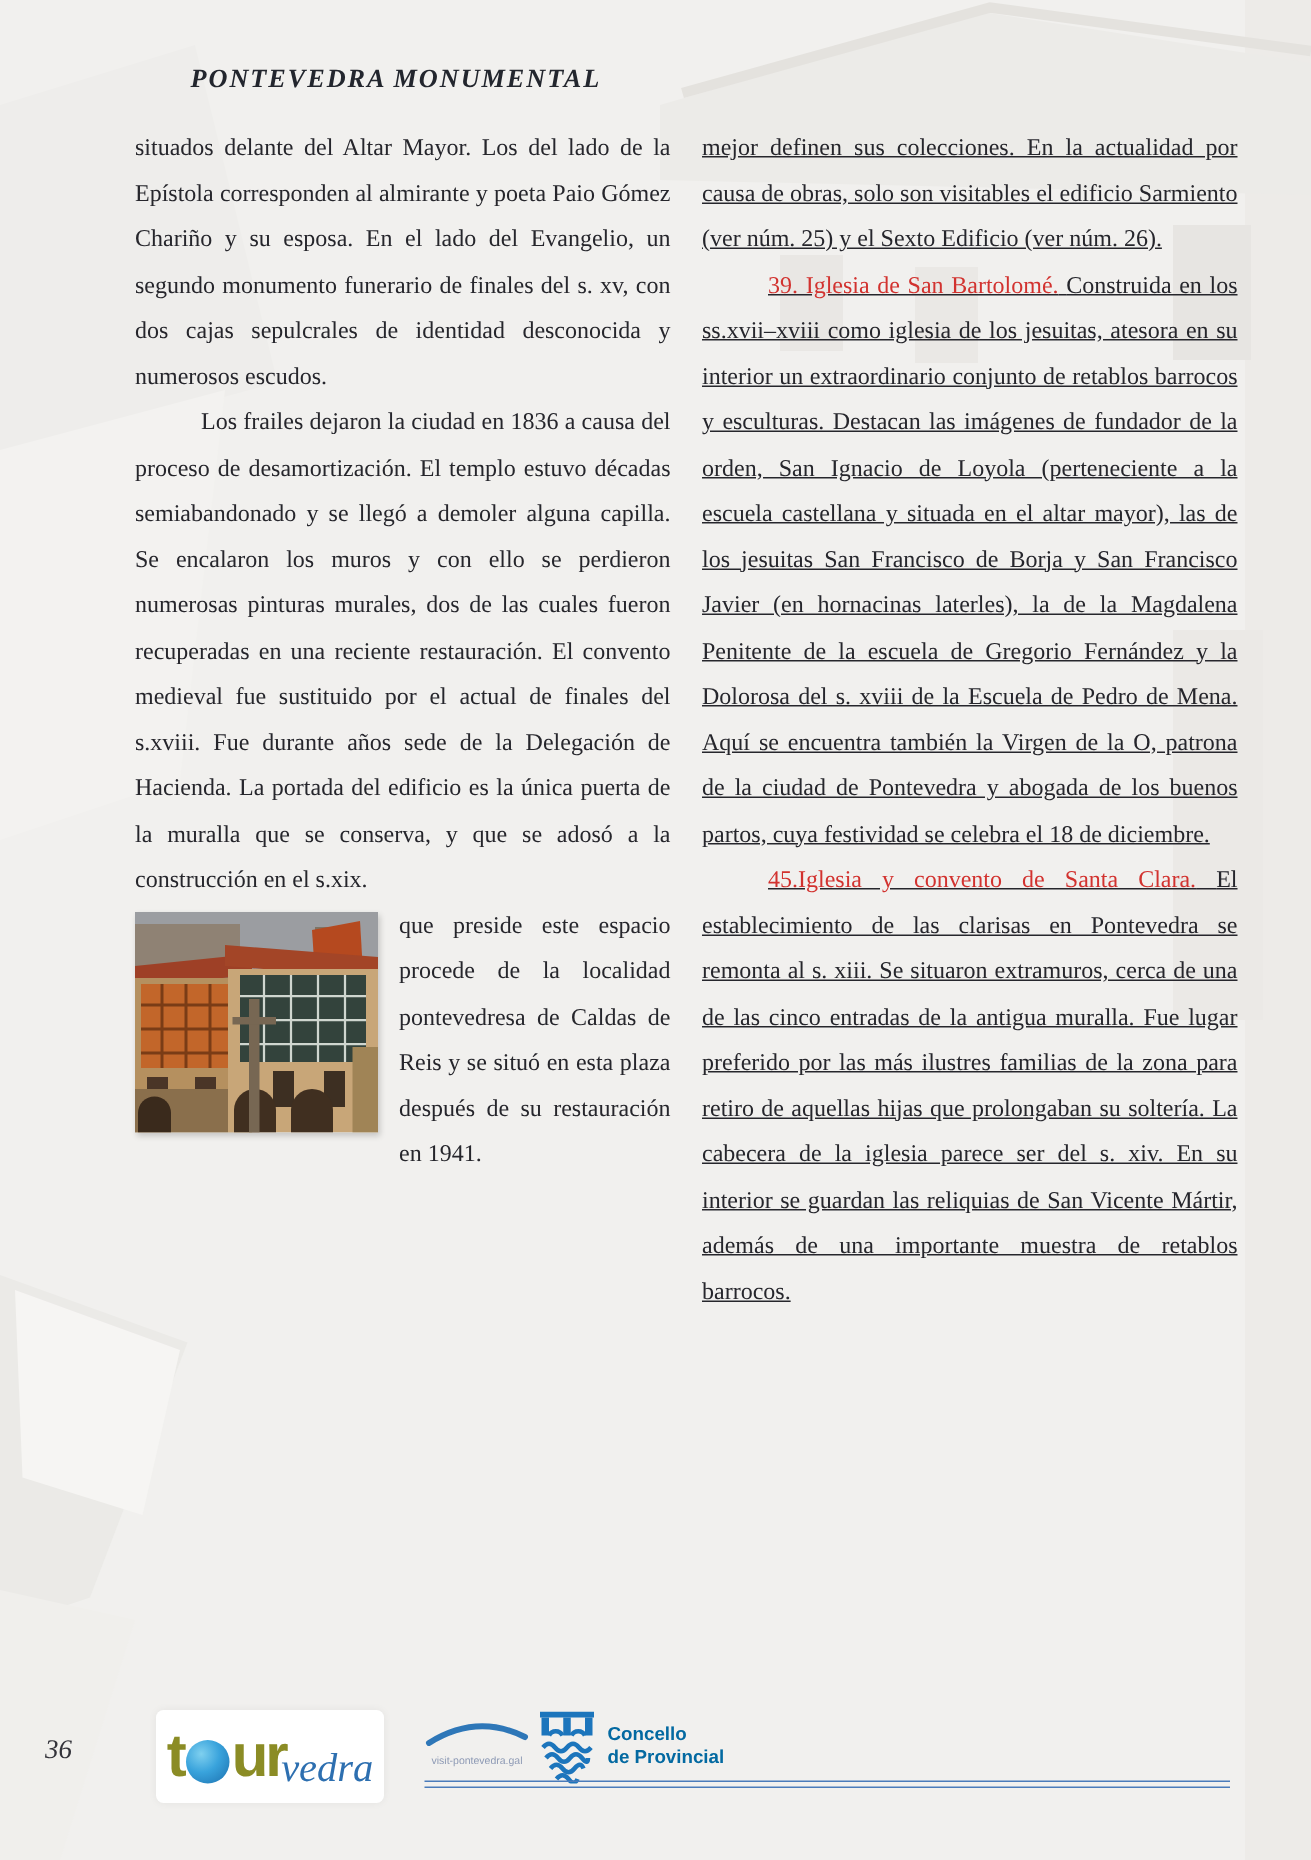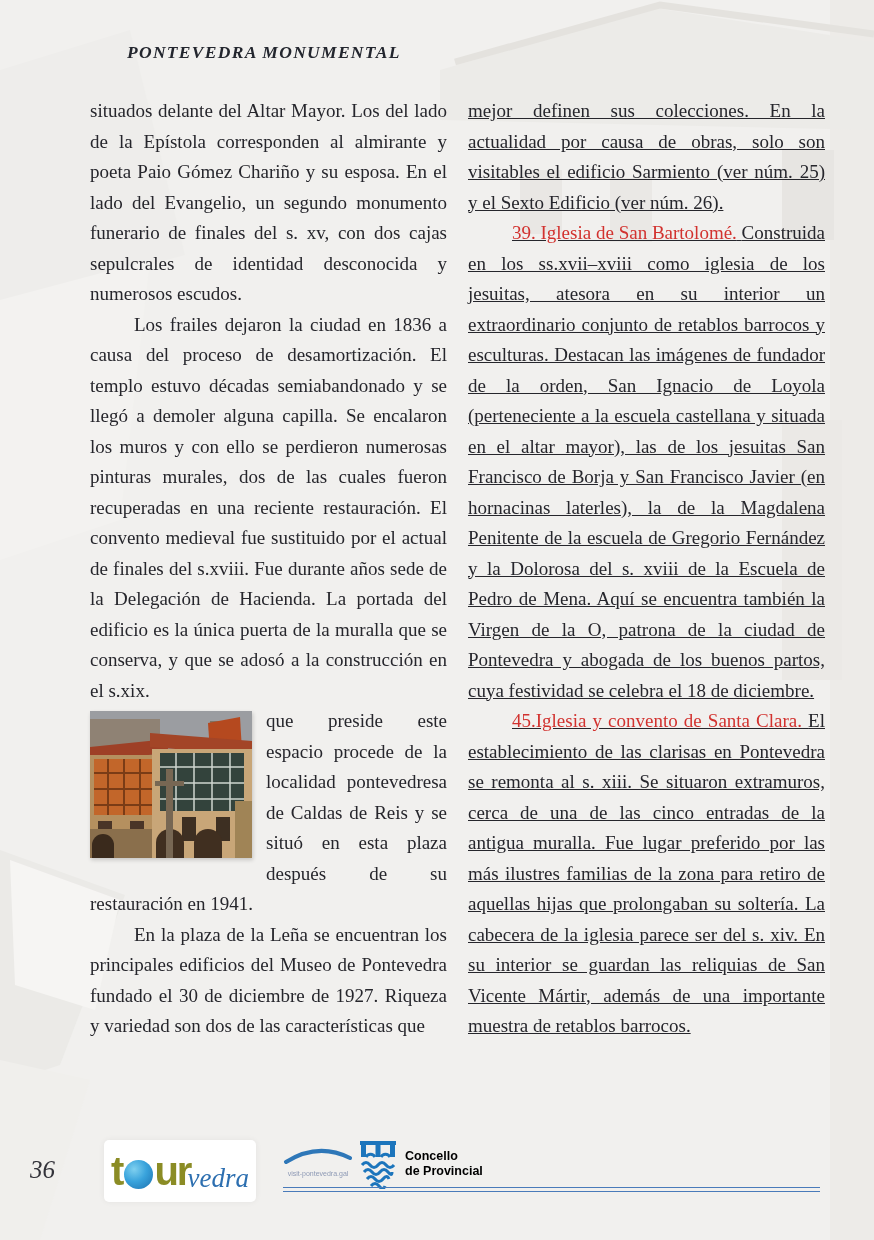--- a/index.html
+++ b/index.html
@@ -8,40 +8,40 @@
     background:#f1f0ee;
     font-family:"Liberation Serif", serif;
   }
   .bg{position:absolute;left:0;top:0;pointer-events:none;}
   .header-title{
     position:absolute;left:127px;top:42px;
     font-style:italic;font-weight:600;font-size:17.5px;
     letter-spacing:1.3px;color:#23262e;
   }
   .col{
-    position:absolute;top:96px;width:357px;
-    font-size:19px;line-height:30.5px;color:#26262c;
+    position:absolute;top:84px;width:357px;
+    font-size:16px;line-height:30.5px;color:#26262c;
     text-align:justify;
   }
   .col-left{left:90px;}
   .col-right{left:468px;text-decoration:underline;}
   .para{margin:0;}
   .indent{text-indent:44px;}
   .heading-red{color:#d2322f;}
   .photo{
     float:left;width:162px;height:147px;
     margin:5px 14px 3px 0;
     box-shadow:1px 2px 4px rgba(0,0,0,0.18);
   }
   .photo svg{display:block;width:100%;height:100%;}
   .clear{clear:both;}
   
   .page-number{
     position:absolute;left:30px;top:1156px;
-    font-style:italic;font-size:25px;color:#33333a;
+    font-style:italic;font-size:18px;color:#33333a;
   }
   .tour-logo{
     position:absolute;left:104px;top:1140px;width:152px;height:62px;
     background:#ffffff;border-radius:5px;
     display:flex;align-items:center;justify-content:center;
     box-shadow:0 0 6px rgba(0,0,0,0.06);
   }
   .tour-word{
     font-family:"Liberation Sans", sans-serif;font-weight:bold;
     font-size:40px;color:#8b8c25;letter-spacing:-2px;line-height:1;
@@ -60,21 +60,21 @@
   }
   .visit-url{
     font-family:"Liberation Sans", sans-serif;font-size:7px;color:#8e9ab5;
     display:block;margin-top:2px;
   }
   .concello{
     position:absolute;left:360px;top:1141px;display:flex;align-items:flex-start;gap:9px;
   }
   .concello-text{
     font-family:"Liberation Sans", sans-serif;font-weight:bold;
-    font-size:12.5px;line-height:15px;color:#000000;margin-top:8px;
+    font-size:12.5px;line-height:15px;color:#0369a1;margin-top:8px;
   }
   .footer-rule{
     position:absolute;left:283px;top:1187px;width:537px;height:3px;
     border-top:1.6px solid #4a7bba;border-bottom:1.6px solid #4a7bba;
   }
 </style>
 </head>
 <body>
 
 <div class="page">
@@ -138,21 +138,20 @@
           <rect x="0" y="118" width="62" height="29" fill="#8a6f4c"></rect>
           <path d="M2,147 L2,134 a11,11 0 0 1 22,0 L24,147 Z" fill="#3a2a1c"></path>
           <rect x="76" y="58" width="7" height="89" fill="#776753"></rect>
           <rect x="65" y="70" width="29" height="5" fill="#776753"></rect>
           <rect x="145" y="90" width="17" height="57" fill="#a08456"></rect>
         </svg>
       </span>
       <span>que preside este espacio procede de la localidad pontevedresa de Caldas de Reis y se situó en esta plaza después de su restauración en 1941.</span>
       <div class="clear"></div>
     </div>
-    <p class="para indent">En la plaza de la Leña se encuentran los principales edificios del Museo de Pontevedra fundado el 30 de diciembre de 1927. Riqueza y variedad son dos de las características que</p>
   </div>
 
   <div class="col col-right">
     <p class="para">mejor definen sus colecciones. En la actualidad por causa de obras, solo son visitables el edificio Sarmiento (ver núm. 25) y el Sexto Edificio (ver núm. 26).</p>
     <p class="para indent"><span class="heading-red">39. Iglesia de San Bartolomé.</span>
       <span>Construida en los ss.xvii–xviii como iglesia de los jesuitas, atesora en su interior un extraordinario conjunto de retablos barrocos y esculturas. Destacan las imágenes de fundador de la orden, San Ignacio de Loyola (perteneciente a la escuela castellana y situada en el altar mayor), las de los jesuitas San Francisco de Borja y San Francisco Javier (en hornacinas laterles), la de la Magdalena Penitente de la escuela de Gregorio Fernández y la Dolorosa del s. xviii de la Escuela de Pedro de Mena. Aquí se encuentra también la Virgen de la O, patrona de la ciudad de Pontevedra y abogada de los buenos partos, cuya festividad se celebra el 18 de diciembre.</span></p>
     <p class="para indent"><span class="heading-red">45.Iglesia y convento de Santa Clara.</span>
       <span>El establecimiento de las clarisas en Pontevedra se remonta al s. xiii. Se situaron extramuros, cerca de una de las cinco entradas de la antigua muralla. Fue lugar preferido por las más ilustres familias de la zona para retiro de aquellas hijas que prolongaban su soltería. La cabecera de la iglesia parece ser del s. xiv. En su interior se guardan las reliquias de San Vicente Mártir, además de una importante muestra de retablos barrocos.</span></p>
   </div>
 

